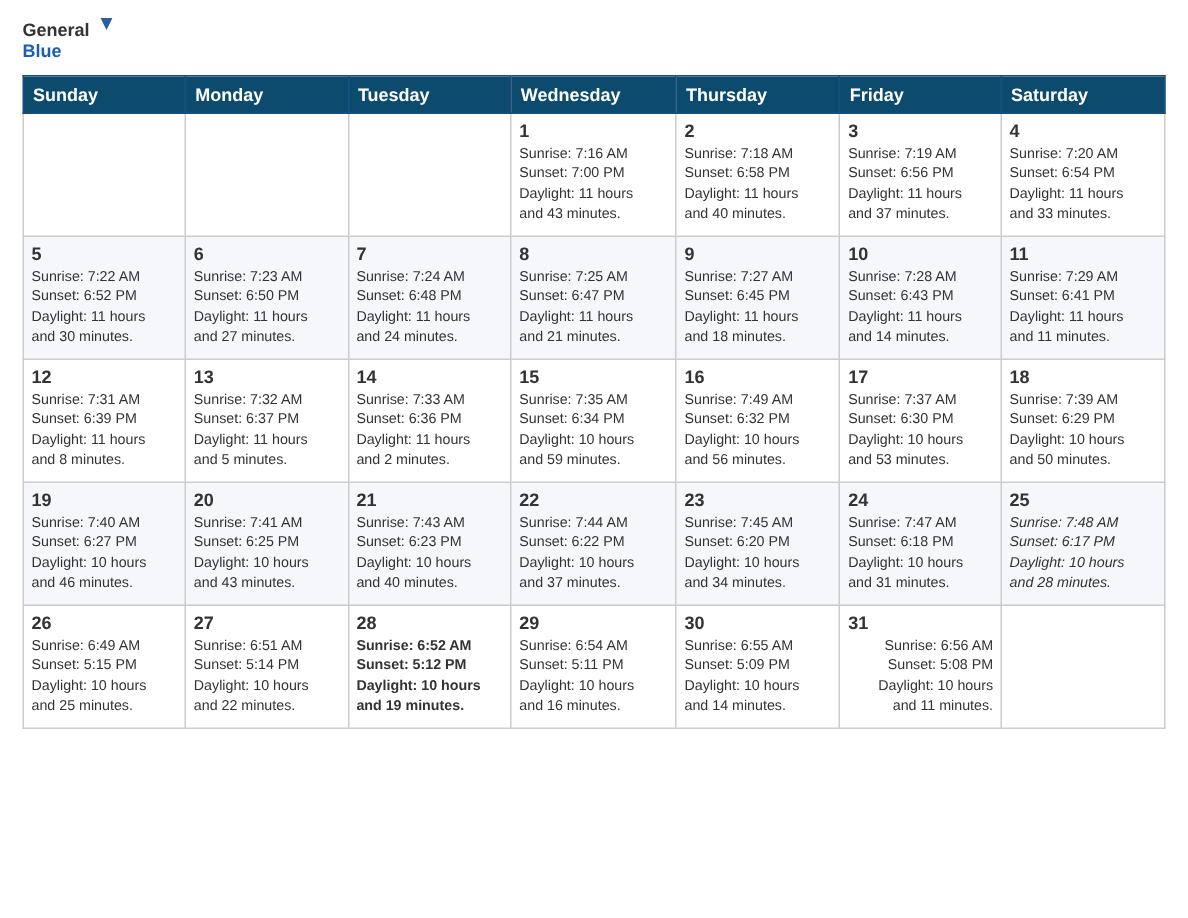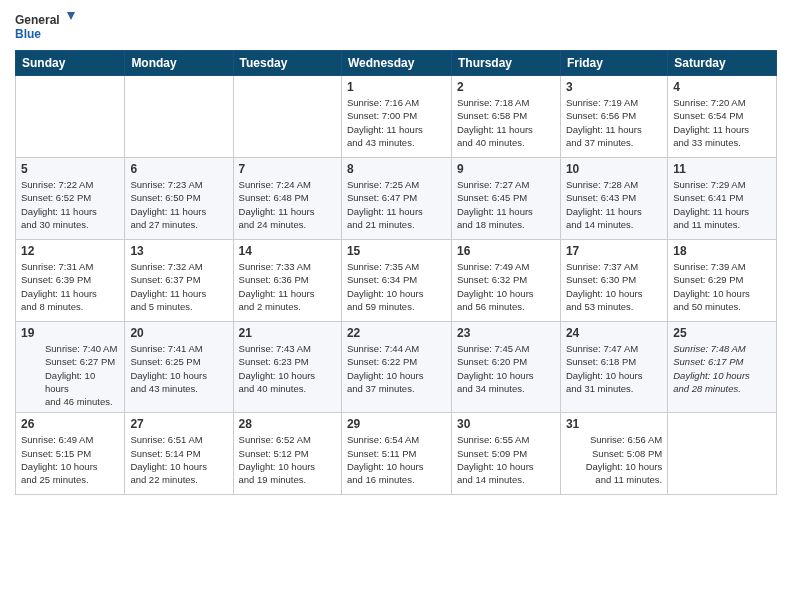--- a/index.html
+++ b/index.html
@@ -239,21 +239,21 @@
             <div class="day-number">18</div>
             <div class="day-info" style="white-space: pre-line;">Sunrise: 7:39 AM
 Sunset: 6:29 PM
 Daylight: 10 hours
 and 50 minutes.</div>
           </td>
         </tr>
         <tr>
           <td>
             <div class="day-number">19</div>
-            <div class="day-info" style="white-space: pre-line; margin-left: 24px;">Sunrise: 7:40 AM
+            <div class="day-info" style="white-space: pre-line;">Sunrise: 7:40 AM
 Sunset: 6:27 PM
 Daylight: 10 hours
 and 46 minutes.</div>
           </td>
           <td>
             <div class="day-number">20</div>
             <div class="day-info" style="white-space: pre-line;">Sunrise: 7:41 AM
 Sunset: 6:25 PM
 Daylight: 10 hours
 and 43 minutes.</div>
@@ -304,21 +304,21 @@
           </td>
           <td>
             <div class="day-number">27</div>
             <div class="day-info" style="white-space: pre-line;">Sunrise: 6:51 AM
 Sunset: 5:14 PM
 Daylight: 10 hours
 and 22 minutes.</div>
           </td>
           <td>
             <div class="day-number">28</div>
-            <div class="day-info" style="white-space: pre-line;">Sunrise: 6:52 AM
+            <div class="day-info" style="white-space: pre-line; font-weight: bold;">Sunrise: 6:52 AM
 Sunset: 5:12 PM
 Daylight: 10 hours
 and 19 minutes.</div>
           </td>
           <td>
             <div class="day-number">29</div>
             <div class="day-info" style="white-space: pre-line;">Sunrise: 6:54 AM
 Sunset: 5:11 PM
 Daylight: 10 hours
 and 16 minutes.</div>

